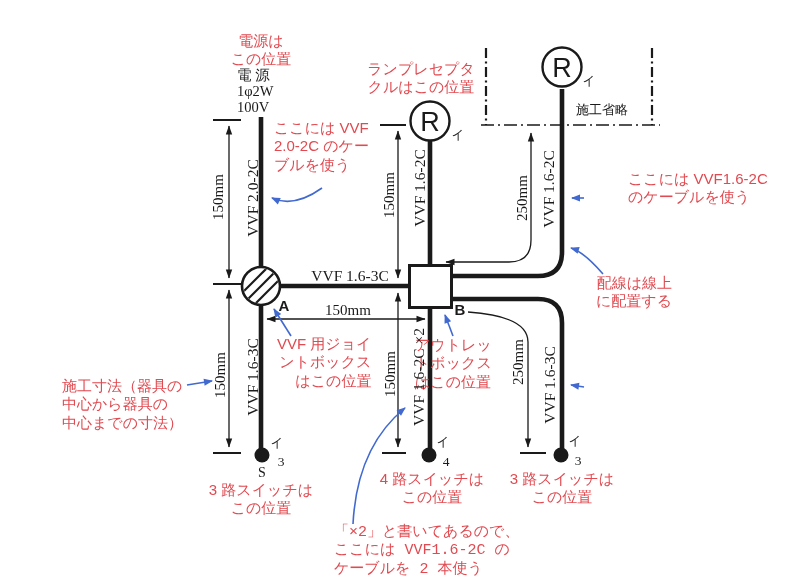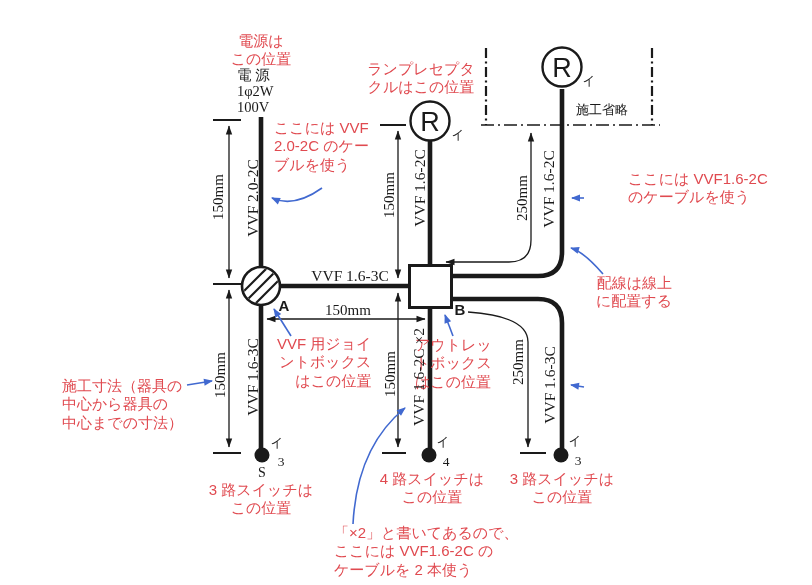--- a/index.html
+++ b/index.html
@@ -125,21 +125,21 @@
 はこの位置</div>
   <div class="txt note" style="left:62px;top:377px;">施工寸法（器具の
 中心から器具の
 中心までの寸法）</div>
   <div class="txt note ctr" style="left:261px;top:481px;">3 路スイッチは
 この位置</div>
   <div class="txt note ctr" style="left:432px;top:470px;">4 路スイッチは
 この位置</div>
   <div class="txt note ctr" style="left:562px;top:470px;">3 路スイッチは
 この位置</div>
-  <div class="txt note" style="left:334px;top:524px;">「×2」と書いてあるので、
+  <div class="txt note" style="left:334px;top:524px;font-family:Liberation Mono, monospace;">「×2」と書いてあるので、
 ここには VVF1.6-2C の
 ケーブルを 2 本使う</div>
 
   <div class="txt blk" style="left:237px;top:67px;font-size:14.5px;line-height:1.12;">電 源
 1φ2W
 100V</div>
   <div class="txt blk" style="left:576px;top:103px;font-size:13px;">施工省略</div>
 
   <div class="txt blk mid" style="left:350px;top:276px;font-size:15.5px;">VVF 1.6-3C</div>
   <div class="txt blk mid" style="left:348px;top:310px;">150mm</div>

